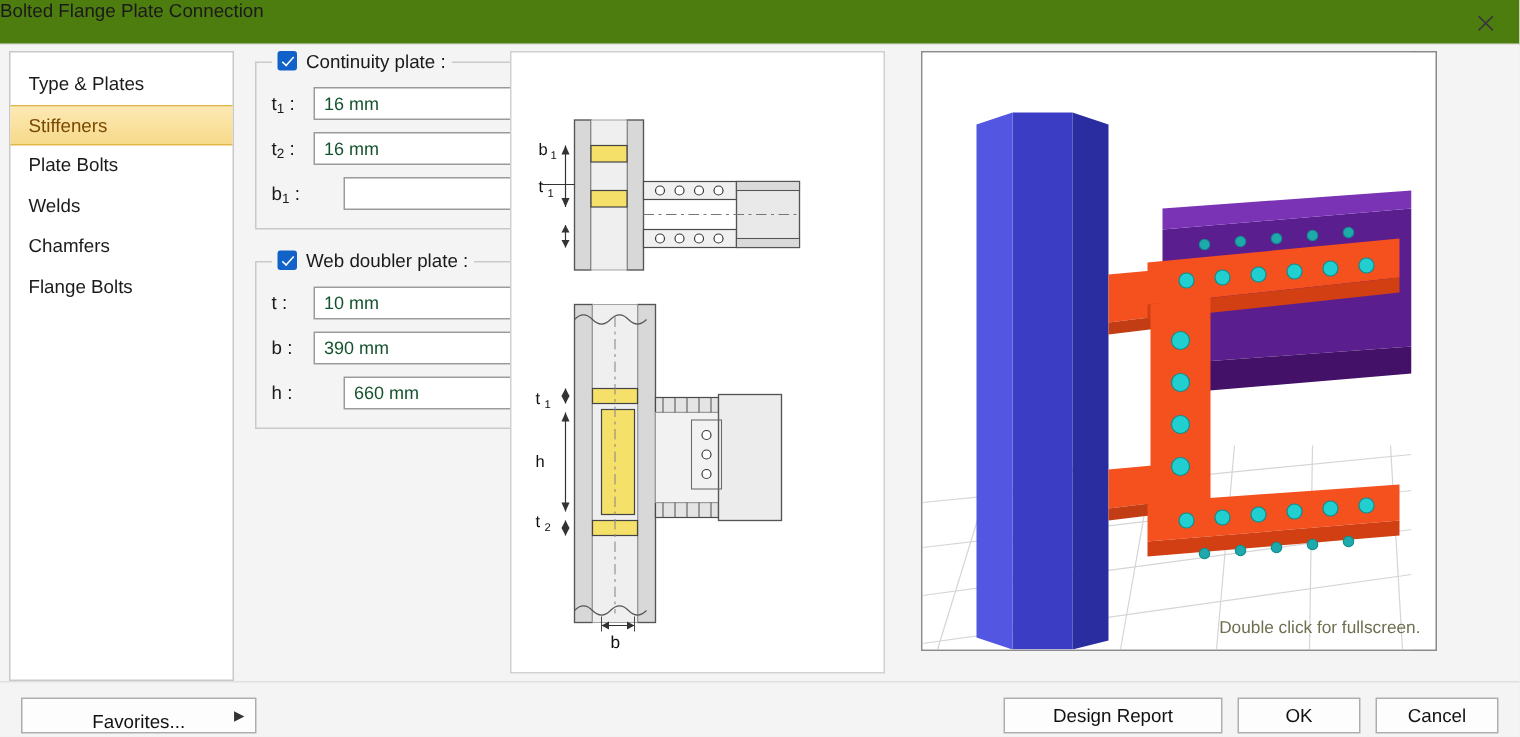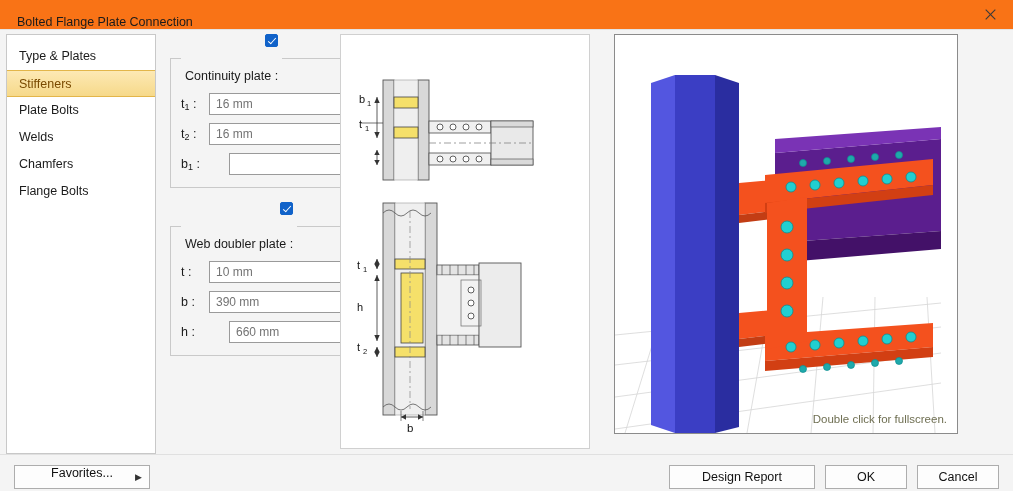--- a/index.html
+++ b/index.html
@@ -13,23 +13,23 @@
   }
   .window {
     position: relative;
     width: 1013px; height: 491px;
     background: #f4f4f4;
     display: flex; flex-direction: column;
   }
   
   .titlebar {
     height: 30px;
-    background: #f97316;
-    display: flex; align-items: flex-end;
-    padding-left: 17px;
+    background: #4d7c0f;
+    display: flex; align-items: flex-start;
+    padding-left: 0;
     border-bottom: 1px solid #e3e3e3;
     flex: none;
   }
   .titlebar .title {
     font-size: 12.5px;
     color: #1b1b1b;
   }
   .titlebar .close {
     margin-left: auto;
     width: 46px; height: 30px;
@@ -86,25 +86,24 @@
     width: 152px;
     flex: none;
   }
   fieldset.group {
     border: 1px solid #c9c9c9;
     margin: 0 0 14px 0;
     padding: 10px 10px 12px 10px;
     width: 152px;
   }
   fieldset.group legend {
-    display: flex; align-items: flex-end;
-    gap: 22px;
+    display: flex; align-items: flex-start;
+    gap: 6px;
     padding: 0 4px;
     font-size: 12.5px;
-    flex-direction: column;
   }
   .chk {
     width: 13px; height: 13px;
     background: #1062c9;
     border: 1px solid #1062c9;
     border-radius: 2px;
     position: relative;
     display: inline-block;
     cursor: pointer;
     flex: none;
@@ -134,21 +133,21 @@
     vertical-align: -2px;
   }
   .field-input {
     flex: 1;
     height: 22px;
     border: 1px solid #9a9a9a;
     background: #fff;
     font-size: 12px;
     padding: 0 6px;
     line-height: 20px;
-    color: #737373;
+    color: #14532d;
     font-family: "Liberation Sans", sans-serif;
   }
 
   
   .diagram {
     width: 250px;
     margin-left: 18px;
     margin-top: 0;
     border: 1px solid #d0d0d0;
     background: #fff;
@@ -190,22 +189,22 @@
     height: 24px;
     border: 1px solid #adadad;
     background: #fdfdfd;
     font-size: 12.5px;
     color: #111;
     cursor: pointer;
     font-family: "Liberation Sans", sans-serif;
     padding: 0 10px;
   }
   .fav {
-    width: 136px;
-    display: flex; align-items: flex-start; justify-content: center;
+    width: 157px;
+    display: flex; align-items: flex-end; justify-content: center;
     position: relative;
   }
   .fav .caret {
     position: absolute; right: 7px; top: 50%;
     transform: translateY(-50%);
     font-size: 9px; color: #333;
   }
   .footer-right {
     margin-left: auto;
     display: flex; gap: 10px;

